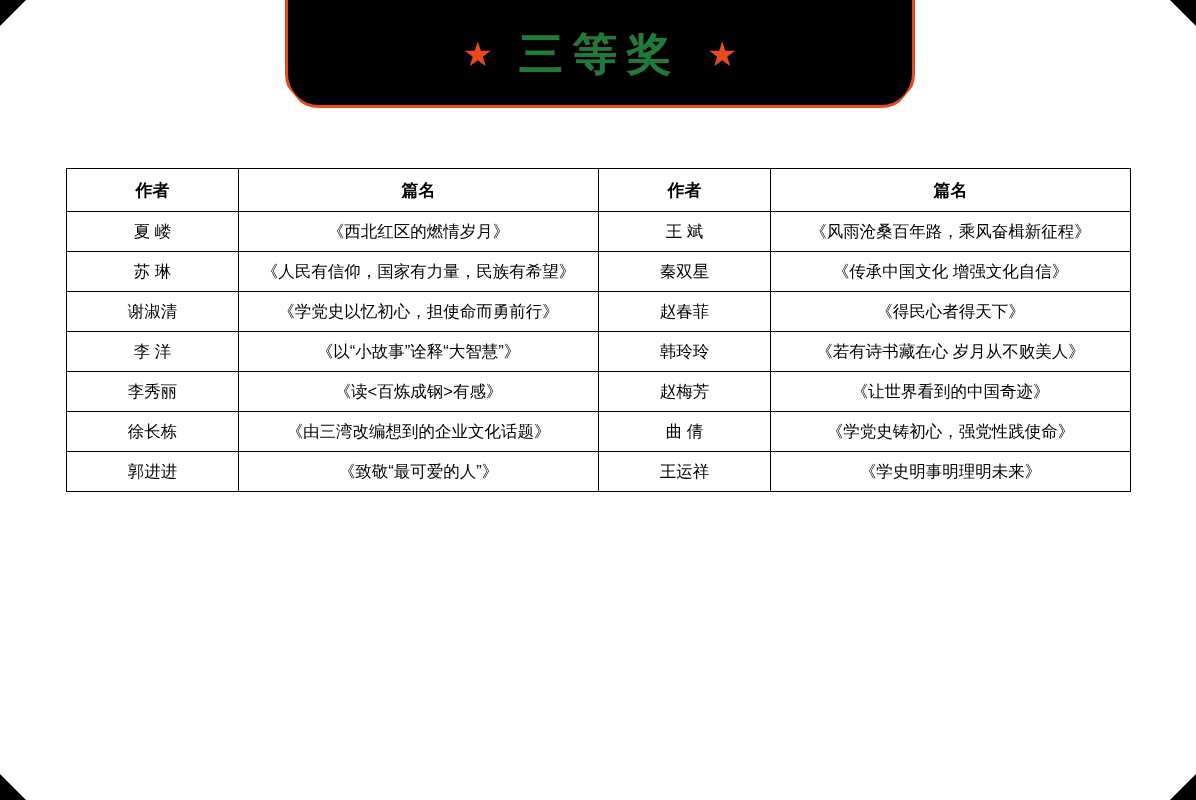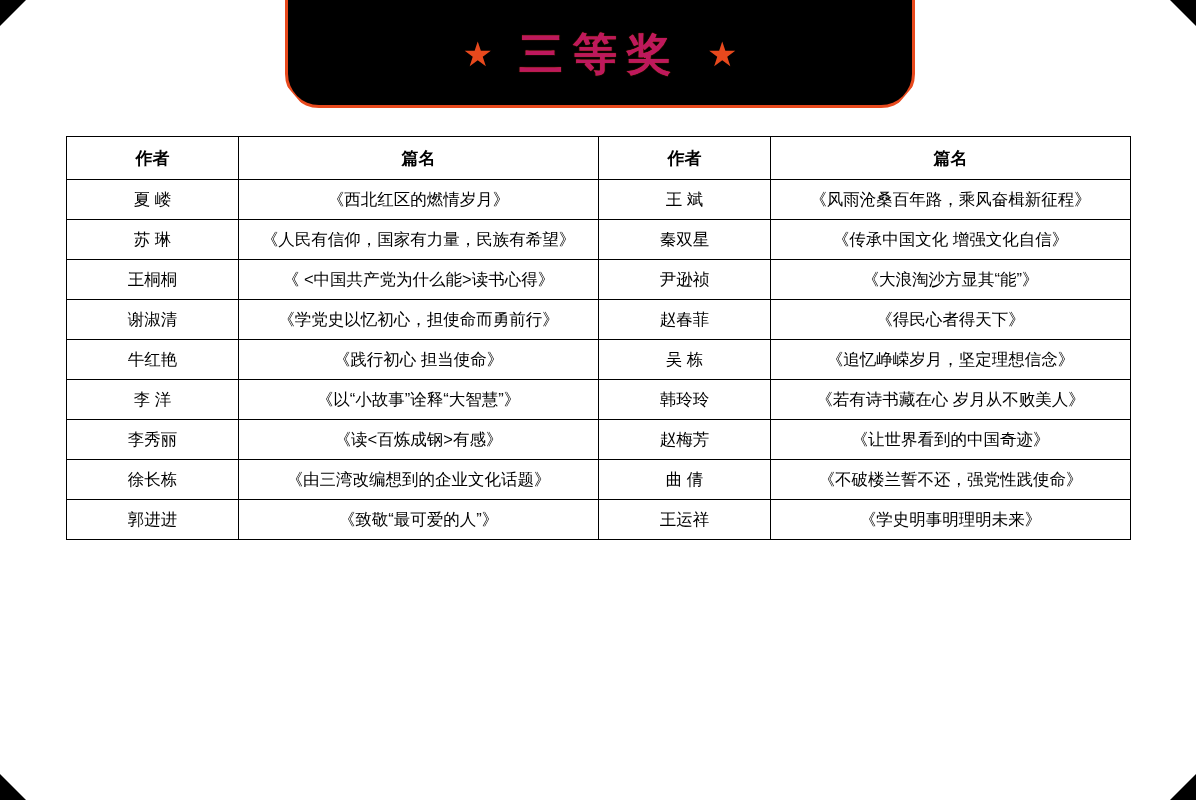--- a/index.html
+++ b/index.html
@@ -67,33 +67,33 @@
     align-items: center;
     justify-content: center;
     gap: 26px;
   }
   .star {
     color: #e8491d;
     font-size: 34px;
     line-height: 1;
   }
   .banner-title {
-    color: #be185d;
+    color: #15803d;
     font-size: 44px;
     font-weight: bold;
     letter-spacing: 10px;
     font-family: "Liberation Sans", sans-serif;
     text-shadow: 0 0 1px #e8491d;
   }
 
   
   .table-area {
     position: absolute;
     left: 66px;
-    top: 136px;
+    top: 168px;
     width: 1064px;
   }
   table.awards {
     border-collapse: collapse;
     width: 1064px;
     table-layout: fixed;
   }
   table.awards th, table.awards td {
     border: 1px solid #000000;
     height: 39px;
@@ -156,54 +156,42 @@
           <td>王 斌</td>
           <td>《风雨沧桑百年路，乘风奋楫新征程》</td>
         </tr>
         <tr>
           <td>苏 琳</td>
           <td>《人民有信仰，国家有力量，民族有希望》</td>
           <td>秦双星</td>
           <td>《传承中国文化 增强文化自信》</td>
         </tr>
         <tr>
-          <td>王桐桐</td>
-          <td>《 &lt;中国共产党为什么能&gt;读书心得》</td>
-          <td>尹逊祯</td>
-          <td>《大浪淘沙方显其“能”》</td>
-        </tr>
-        <tr>
           <td>谢淑清</td>
           <td>《学党史以忆初心，担使命而勇前行》</td>
           <td>赵春菲</td>
           <td>《得民心者得天下》</td>
-        </tr>
-        <tr>
-          <td>牛红艳</td>
-          <td>《践行初心 担当使命》</td>
-          <td>吴 栋</td>
-          <td>《追忆峥嵘岁月，坚定理想信念》</td>
         </tr>
         <tr>
           <td>李 洋</td>
           <td>《以“小故事”诠释“大智慧”》</td>
           <td>韩玲玲</td>
           <td>《若有诗书藏在心 岁月从不败美人》</td>
         </tr>
         <tr>
           <td>李秀丽</td>
           <td>《读&lt;百炼成钢&gt;有感》</td>
           <td>赵梅芳</td>
           <td>《让世界看到的中国奇迹》</td>
         </tr>
         <tr>
           <td>徐长栋</td>
           <td>《由三湾改编想到的企业文化话题》</td>
           <td>曲 倩</td>
-          <td>《不破楼兰誓不还，强党性践使命》</td>
+          <td>《学党史铸初心，强党性践使命》</td>
         </tr>
         <tr>
           <td>郭进进</td>
           <td>《致敬“最可爱的人”》</td>
           <td>王运祥</td>
           <td>《学史明事明理明未来》</td>
         </tr>
       </tbody>
   </table>
 </div>

